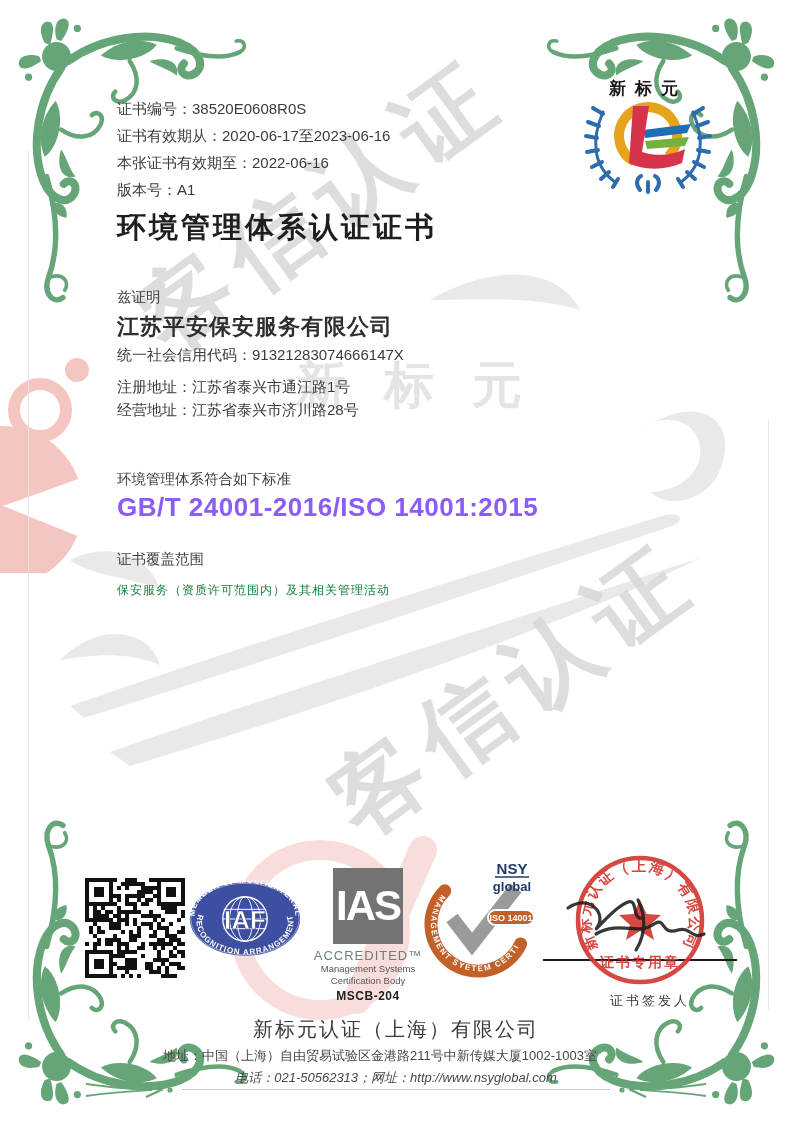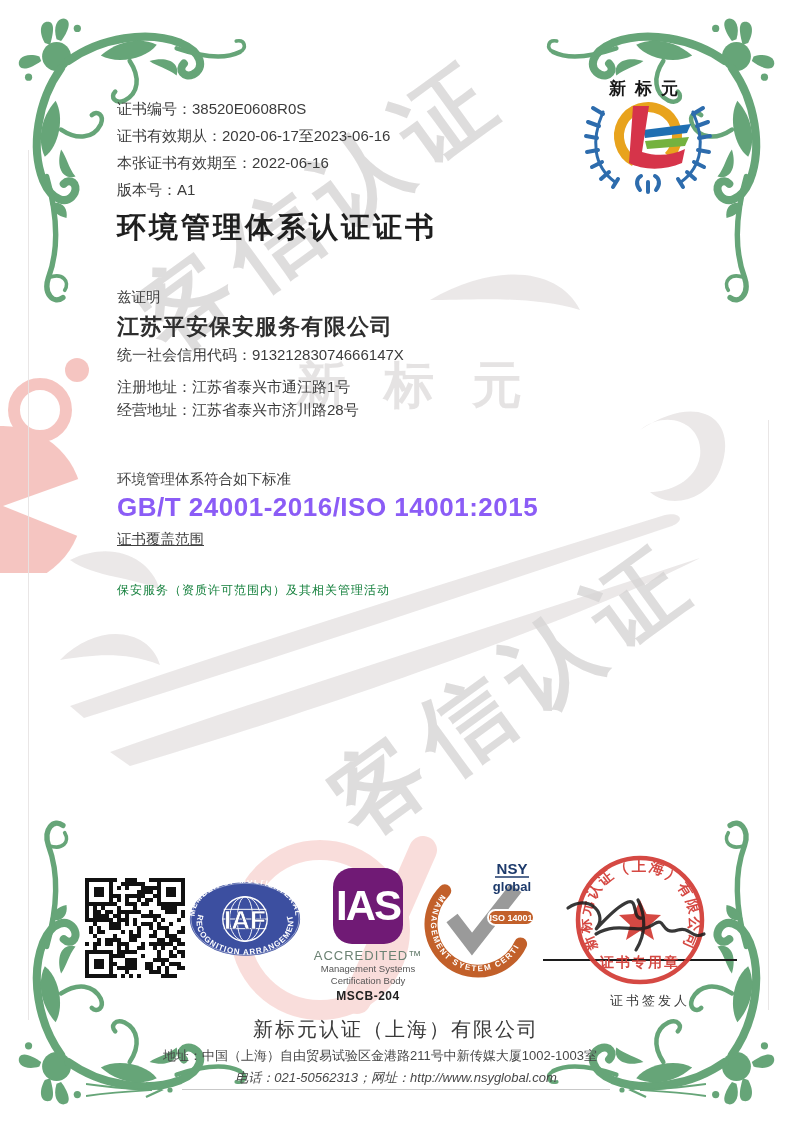--- a/index.html
+++ b/index.html
@@ -11,21 +11,21 @@
   .wm-brand{font-size:50px;font-weight:bold;color:#e3e1e1;letter-spacing:38px;white-space:nowrap;opacity:.9;}
   .scanline{width:1px;background:#e7e3e3;opacity:.9;}
   .info-line{font-size:15px;line-height:27px;color:#3b3b3b;}
   .page-title{font-size:29px;font-weight:bold;color:#1e1e1e;letter-spacing:3px;}
   .small-label{font-size:14.5px;color:#3f3f3f;}
   .company{font-size:22px;font-weight:600;color:#2e2e2e;letter-spacing:1px;}
   .std-code{font-size:26px;font-weight:bold;color:#8b5cf6;letter-spacing:.5px;}
   .scope-text{font-size:12px;color:#15803d;letter-spacing:1px;}
   .legal{font-size:15.5px;line-height:28px;color:#353535;text-align:justify;text-indent:2em;}
   .ias-col{text-align:center;}
-  .ias-box{width:70px;height:76px;background:#701a75;margin:0 auto;display:flex;align-items:center;justify-content:center;border-radius:19px;}
+  .ias-box{width:70px;height:76px;background:#737373;margin:0 auto;display:flex;align-items:center;justify-content:center;}
   .ias-acr{font-size:42px;font-weight:bold;color:#fff;letter-spacing:-2px;line-height:1;}
   .ias-l1{font-size:13px;color:#6b8273;letter-spacing:1px;margin-top:4px;}
   .ias-l2{font-size:9.5px;color:#555;line-height:12px;}
   .ias-l4{font-size:12px;font-weight:bold;color:#222;margin-top:2px;letter-spacing:.5px;}
   .signer{font-size:13px;color:#3a3a3a;letter-spacing:3px;text-align:center;}
   .ft-company{font-size:20px;color:#3a3a3a;letter-spacing:2px;text-align:center;font-weight:500;}
   .ft-line{font-size:13px;color:#474747;text-align:center;line-height:23px;}
   .hairline{height:1px;background:#c9c9c9;}
   svg text{font-family:"Liberation Sans","DejaVu Sans",sans-serif;}
 </style>
@@ -145,21 +145,21 @@
   <div class="abs page-title" style="left:117px;top:208px;z-index:5;">环境管理体系认证证书</div>
 
   <div class="abs small-label" style="left:117px;top:288px;z-index:5;">兹证明</div>
   <div class="abs company" style="left:117px;top:312px;z-index:5;">江苏平安保安服务有限公司</div>
   <div class="abs info-line" style="left:117px;top:341px;z-index:5;">统一社会信用代码：91321283074666147X</div>
   <div class="abs info-line" style="left:117px;top:373px;z-index:5;">注册地址：江苏省泰兴市通江路1号</div>
   <div class="abs info-line" style="left:117px;top:396px;z-index:5;">经营地址：江苏省泰兴市济川路28号</div>
 
   <div class="abs small-label" style="left:117px;top:470px;z-index:5;text-align:center;">环境管理体系符合如下标准</div>
   <div class="abs std-code" style="left:117px;top:492px;z-index:5;">GB/T 24001-2016/ISO 14001:2015</div>
-  <div class="abs small-label" style="left:117px;top:530px;z-index:5;text-decoration:underline;">证书覆盖范围</div>
+  <div class="abs small-label" style="left:117px;top:550px;z-index:5;">证书覆盖范围</div>
   <div class="abs scope-text" style="left:117px;top:582px;z-index:5;">保安服务（资质许可范围内）及其相关管理活动</div>
 
 
   <svg class="abs" style="left:85px;top:878px;z-index:5" width="100" height="100" viewBox="0 0 100 100">
     <rect width="100" height="100" fill="#fff"></rect>
     <g id="qrCells" fill="#111">
         <rect x="28" y="0" width="4" height="4"></rect>
         <rect x="40" y="0" width="4" height="4"></rect>
         <rect x="44" y="0" width="4" height="4"></rect>
         <rect x="48" y="0" width="4" height="4"></rect>

